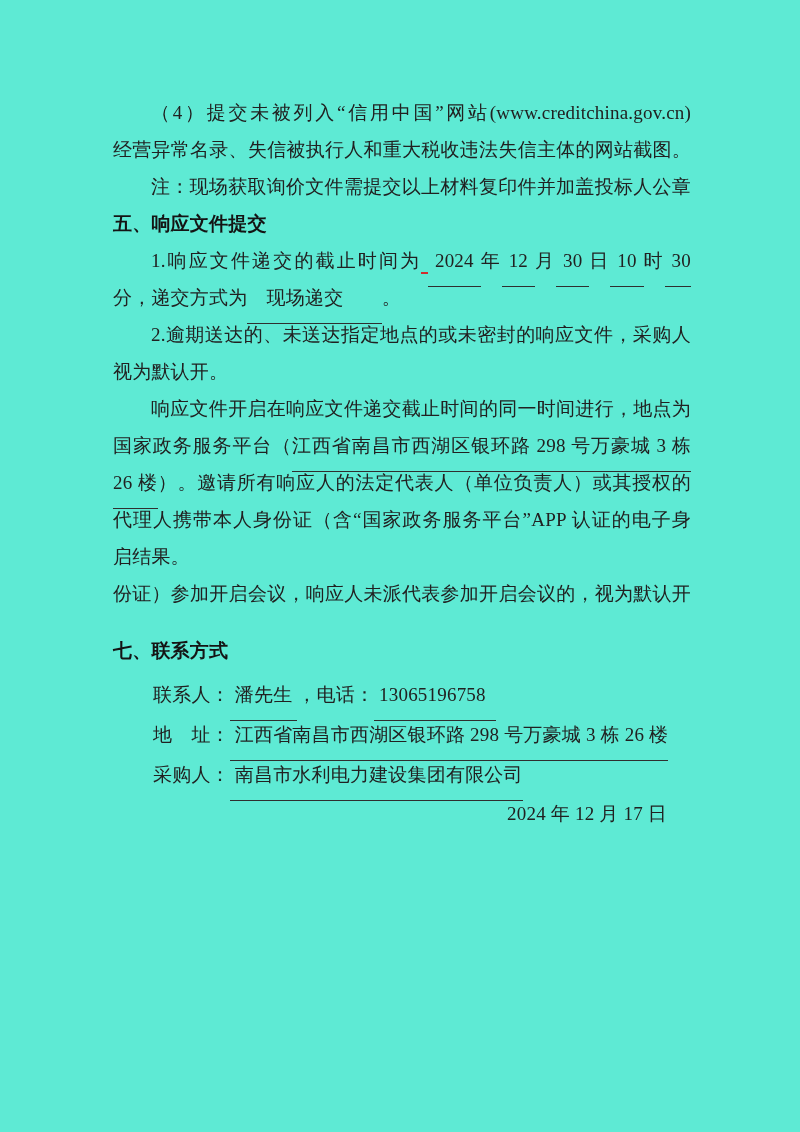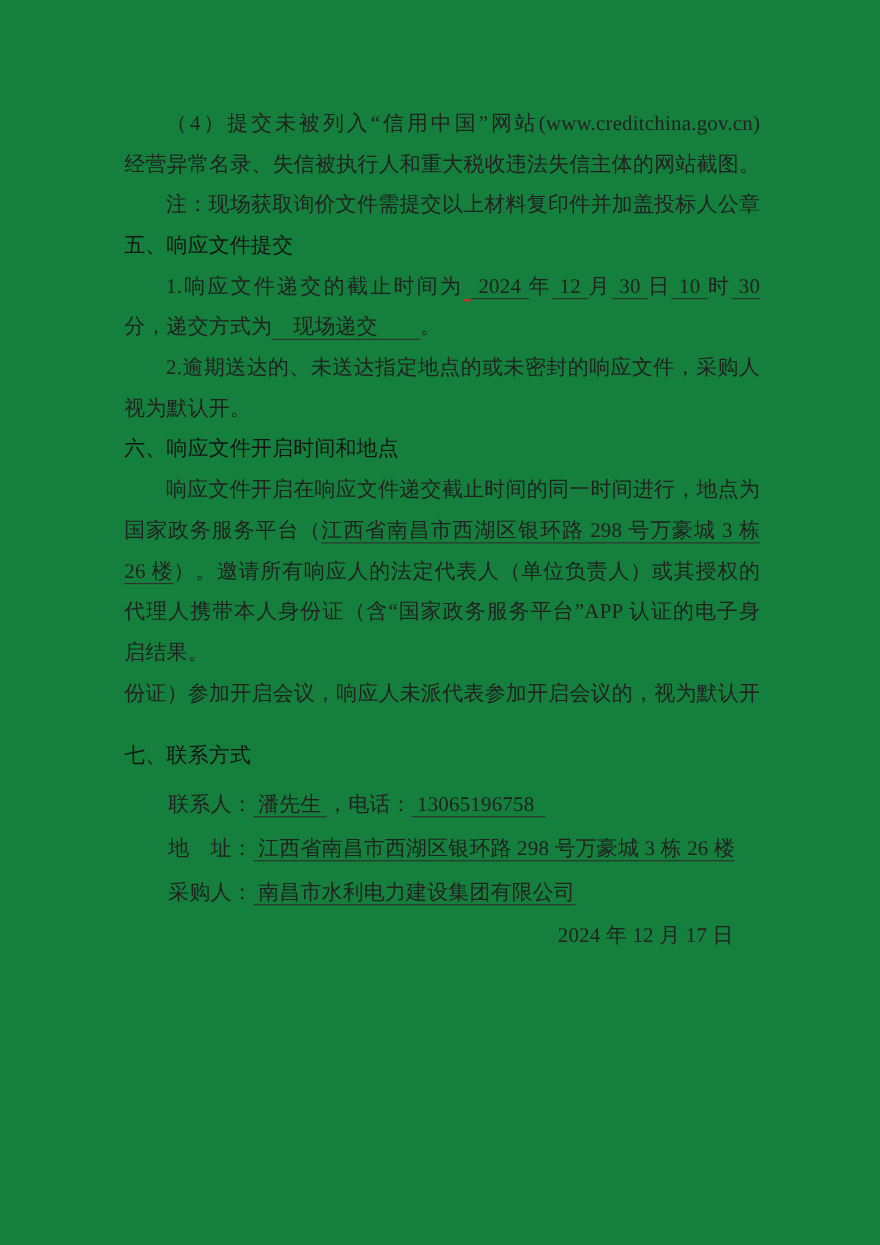--- a/index.html
+++ b/index.html
@@ -4,21 +4,21 @@
 <style>
   html, body {
     margin: 0;
     padding: 0;
     background: #ffffff;
   }
   .page {
     position: relative;
     width: 800px;
     height: 1132px;
-    background: #15803d;
+    background: #5eead4;
     overflow: hidden;
     font-family: "Liberation Serif", "DejaVu Serif", serif;
   }
   .content {
     position: absolute;
     left: 113px;
     top: 94px;
     width: 578px;
   }
   .line {
@@ -27,32 +27,32 @@
     color: #212121;
     text-align: justify;
     text-align-last: justify;
     letter-spacing: 0.2px;
   }
   .line.noj {
     text-align: left;
     text-align-last: left;
   }
   .heading {
-    font-weight: 400;
+    font-weight: 700;
     color: #141414;
     text-align: left;
     text-align-last: left;
   }
   .heading.sp {
     margin-top: 20px;
   }
   .indent { text-indent: 38px; }
   .u {
     border-bottom: 1.6px solid #2f2f2f;
-    padding-bottom: 0;
+    padding-bottom: 15px;
   }
   .red-mark {
     border-bottom: 2px solid #cf2e2e;
     padding-bottom: 1px;
   }
   .contact {
     line-height: 40px;
     text-align: left;
     text-align-last: left;
     margin-left: 40px;
@@ -77,21 +77,20 @@
     <div class="line indent"><span>注：现场获取询价文件需提交以上材料复印件并加盖投标人公章</span></div>
 
     <div class="line heading"><span>五、响应文件提交</span></div>
 
     <div class="line indent"><span>1.响应文件递交的截止时间为</span><span class="red-mark">&nbsp;</span><span class="u">&nbsp;2024&nbsp;</span><span>年</span><span class="u">&nbsp;12&nbsp;</span><span>月</span><span class="u">&nbsp;30&nbsp;</span><span>日</span><span class="u">&nbsp;10&nbsp;</span><span>时</span><span class="u">&nbsp;30</span></div>
     <div class="line noj"><span>分，递交方式为</span><span class="u">　现场递交　　</span><span>。</span></div>
 
     <div class="line indent"><span>2.逾期送达的、未送达指定地点的或未密封的响应文件，采购人</span></div>
     <div class="line noj"><span>视为默认开。</span></div>
 
-    <div class="line heading"><span>六、响应文件开启时间和地点</span></div>
 
     <div class="line indent"><span>响应文件开启在响应文件递交截止时间的同一时间进行，地点为</span></div>
     <div class="line"><span>国家政务服务平台（</span><span class="u">江西省南昌市西湖区银环路 298 号万豪城 3 栋</span></div>
     <div class="line"><span class="u">26 楼</span><span>）。邀请所有响应人的法定代表人（单位负责人）或其授权的</span></div>
     <div class="line"><span>代理人携带本人身份证（含“国家政务服务平台”APP 认证的电子身</span></div>
     <div class="line noj"><span>启结果。</span></div>
     <div class="line"><span>份证）参加开启会议，响应人未派代表参加开启会议的，视为默认开</span></div>
 
     <div class="line heading sp"><span>七、联系方式</span></div>
 

